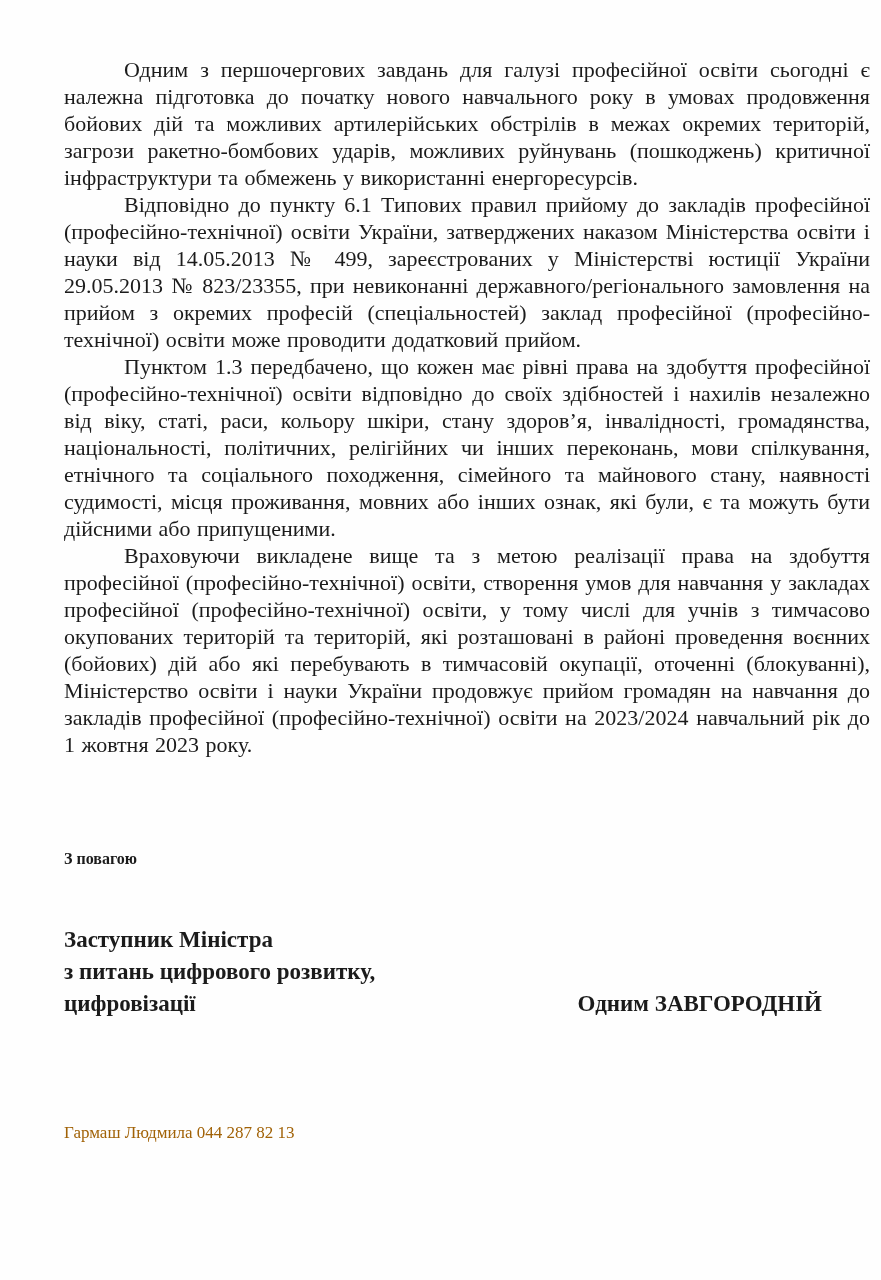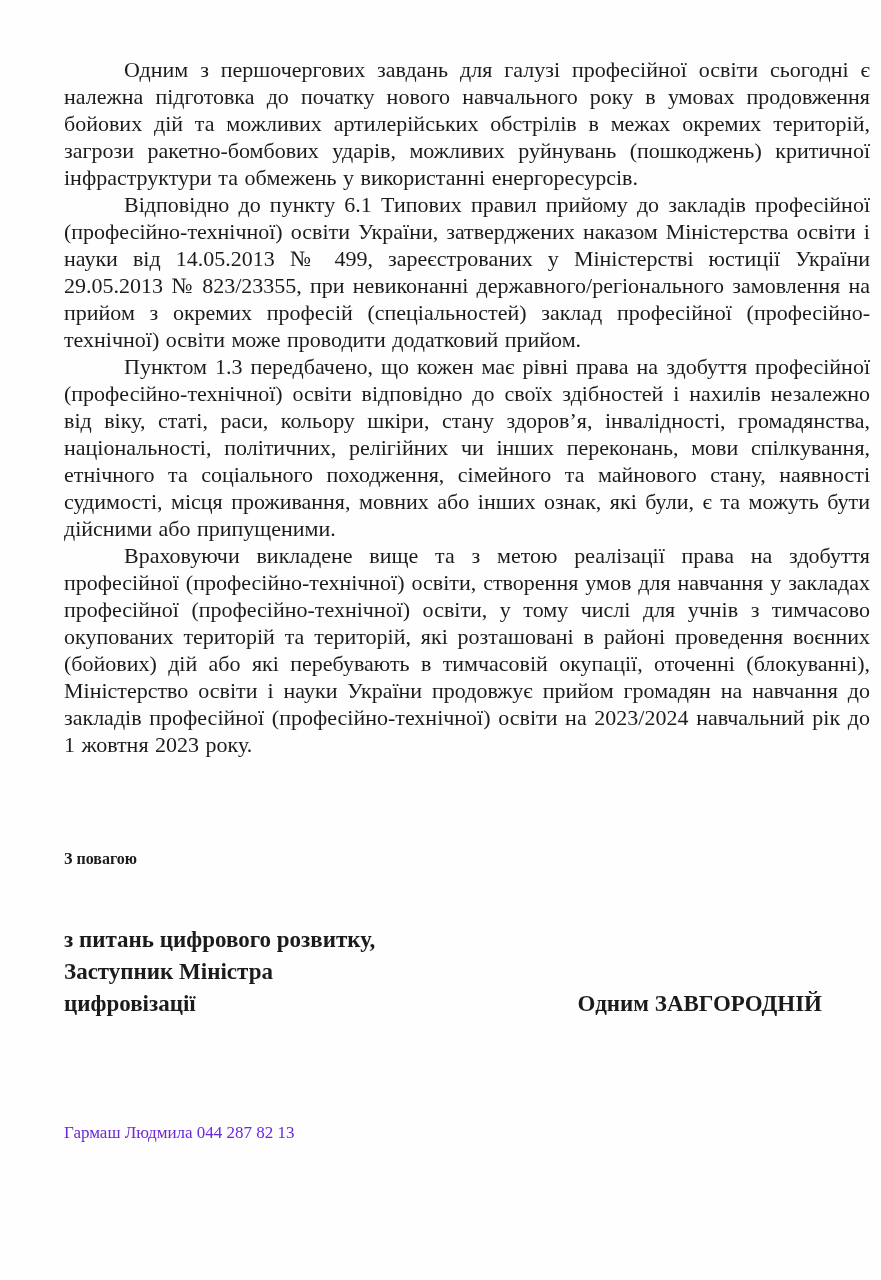--- a/index.html
+++ b/index.html
@@ -61,41 +61,41 @@
   .sig-name {
     padding-right: 48px;
     white-space: nowrap;
   }
   .footer-contact {
     position: absolute;
     top: 1122px;
     left: 64px;
     font-size: 17px;
     line-height: 22px;
-    color: #6d28d9;
+    color: #a16207;
     font-weight: normal;
   }
 </style>
 </head>
 <body>
 
 <div class="page">
 
   <div class="body-text">
     <p>Одним з першочергових завдань для галузі професійної освіти сьогодні є належна підготовка до початку нового навчального року в умовах продовження бойових дій та можливих артилерійських обстрілів в межах окремих територій, загрози ракетно-бомбових ударів, можливих руйнувань (пошкоджень) критичної інфраструктури та обмежень у використанні енергоресурсів.</p>
     <p>Відповідно до пункту 6.1 Типових правил прийому до закладів професійної (професійно-технічної) освіти України, затверджених наказом Міністерства освіти і науки від 14.05.2013 № 499, зареєстрованих у Міністерстві юстиції України 29.05.2013 № 823/23355, при невиконанні державного/регіонального замовлення на прийом з окремих професій (спеціальностей) заклад професійної (професійно-технічної) освіти може проводити додатковий прийом.</p>
     <p>Пунктом 1.3 передбачено, що кожен має рівні права на здобуття професійної (професійно-технічної) освіти відповідно до своїх здібностей і нахилів незалежно від віку, статі, раси, кольору шкіри, стану здоров’я, інвалідності, громадянства, національності, політичних, релігійних чи інших переконань, мови спілкування, етнічного та соціального походження, сімейного та майнового стану, наявності судимості, місця проживання, мовних або інших ознак, які були, є та можуть бути дійсними або припущеними.</p>
     <p>Враховуючи викладене вище та з метою реалізації права на здобуття професійної (професійно-технічної) освіти, створення умов для навчання у закладах професійної (професійно-технічної) освіти, у тому числі для учнів з тимчасово окупованих територій та територій, які розташовані в районі проведення воєнних (бойових) дій або які перебувають в тимчасовій окупації, оточенні (блокуванні), Міністерство освіти і науки України продовжує прийом громадян на навчання до закладів професійної (професійно-технічної) освіти на 2023/2024 навчальний рік до 1 жовтня 2023 року.</p>
   </div>
 
   <div class="closing">З повагою</div>
 
   <div class="signature-block">
+    <span class="sig-line">Заступник Міністра</span>
     <span class="sig-line">з питань цифрового розвитку,</span>
-    <span class="sig-line">Заступник Міністра</span>
     <span class="sig-last-row">
       <span class="sig-line">цифровізації</span>
       <span class="sig-name">Одним ЗАВГОРОДНІЙ</span>
     </span>
   </div>
 
   <div class="footer-contact">Гармаш Людмила 044 287 82 13</div>
 
 </div>
 

